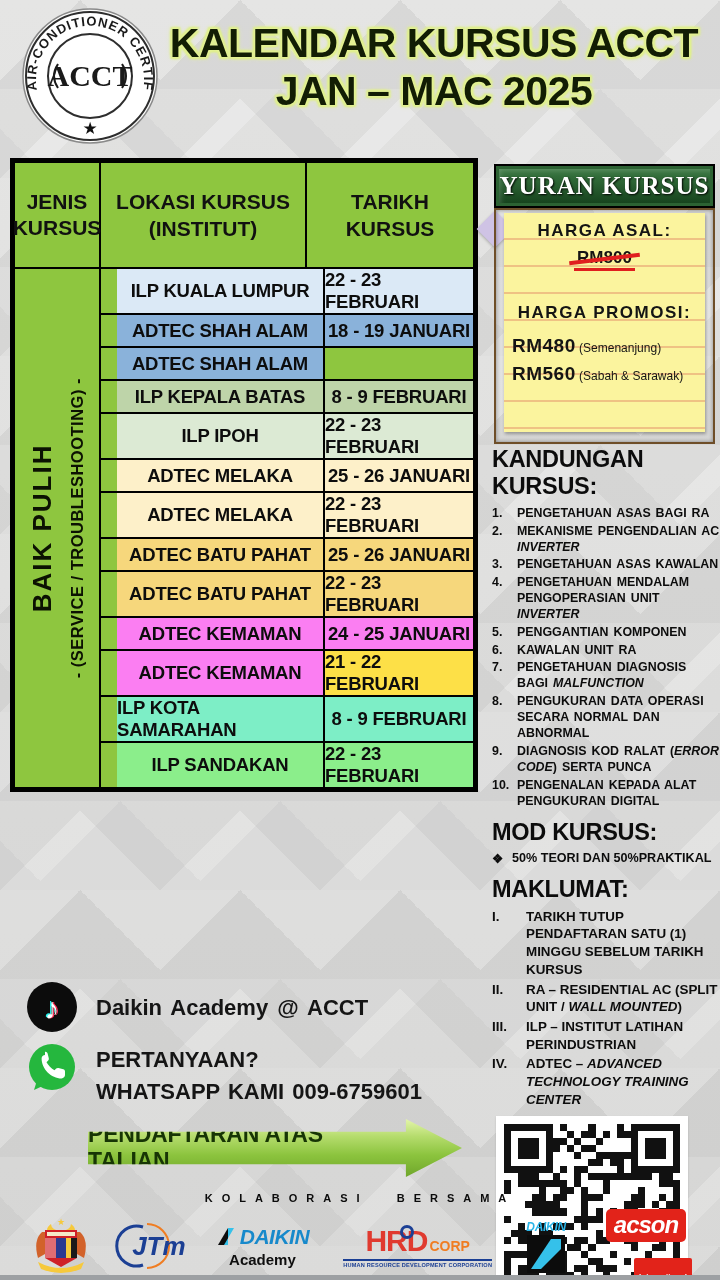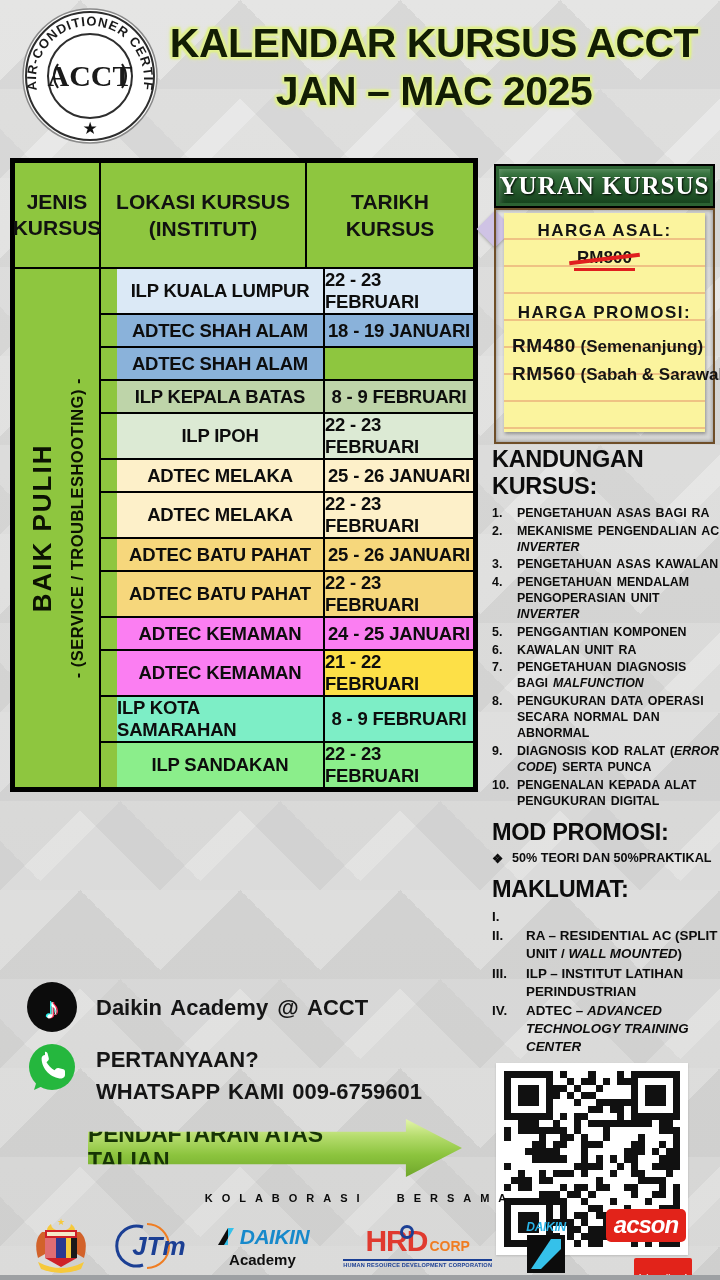--- a/index.html
+++ b/index.html
@@ -63,21 +63,21 @@
     font-weight:800;color:#141414;text-align:center;}
   .fee-label{font-size:17px;letter-spacing:1.5px;}
   .fee-orig{font-size:17px;margin-top:7px;display:inline-block;position:relative;
     border-bottom:3px solid #e01f1f;padding:0 3px;}
   .fee-orig::after{content:"";position:absolute;left:-5px;right:-5px;top:46%;height:3.5px;
     background:#e01f1f;transform:rotate(-7deg);}
   .fee-promo-label{font-size:17px;letter-spacing:1.5px;margin-top:32px;}
   .promo-list{margin-top:12px;text-align:left;padding-left:2px;}
   .promo-line{margin-bottom:6px;white-space:nowrap;}
   .promo-line .price{font-size:19px;letter-spacing:.5px;}
-  .promo-line .note{font-size:17px;font-weight:700;}
+  .promo-line .note{font-size:12px;font-weight:400;}
 
   
   .right-col{position:absolute;left:492px;top:446px;width:229px;color:#0c0c0c;}
   .right-col h2{margin:0 0 5px;font-size:23.5px;font-weight:800;letter-spacing:-.3px;}
   .li{display:flex;font-size:12.4px;font-weight:700;line-height:1.3;margin-bottom:1.5px;word-spacing:1.5px;}
   .li .num{width:25px;flex:none;}
   .li .txt{flex:1;}
   .mod-heading{margin-top:10px !important;}
   .mod-line{display:flex;font-size:12.6px;font-weight:700;}
   .mod-line .bullet{width:20px;flex:none;}
@@ -272,30 +272,31 @@
         <div class="li">
           <span class="num">9.</span>
           <span class="txt">DIAGNOSIS KOD RALAT (<i>ERROR CODE</i>) SERTA PUNCA</span>
         </div>
         <div class="li">
           <span class="num">10.</span>
           <span class="txt">PENGENALAN KEPADA ALAT PENGUKURAN DIGITAL</span>
         </div>
       </div>
 
-    <h2 class="mod-heading">MOD PROMOSI:</h2>
+    <h2 class="mod-heading">MOD KURSUS:</h2>
     <div class="mod-line">
       <span class="bullet">❖</span>
       <span>50% TEORI DAN 50%PRAKTIKAL</span>
     </div>
 
     <h2 class="info-heading">MAKLUMAT:</h2>
     <div>
         <div class="ri">
           <span class="num">I.</span>
+          <span class="txt">TARIKH TUTUP PENDAFTARAN SATU (1) MINGGU SEBELUM TARIKH KURSUS</span>
         </div>
         <div class="ri">
           <span class="num">II.</span>
           <span class="txt">RA – RESIDENTIAL AC (SPLIT UNIT / <i>WALL MOUNTED</i>)</span>
         </div>
         <div class="ri">
           <span class="num">III.</span>
           <span class="txt">ILP – INSTITUT LATIHAN PERINDUSTRIAN</span>
         </div>
         <div class="ri">

